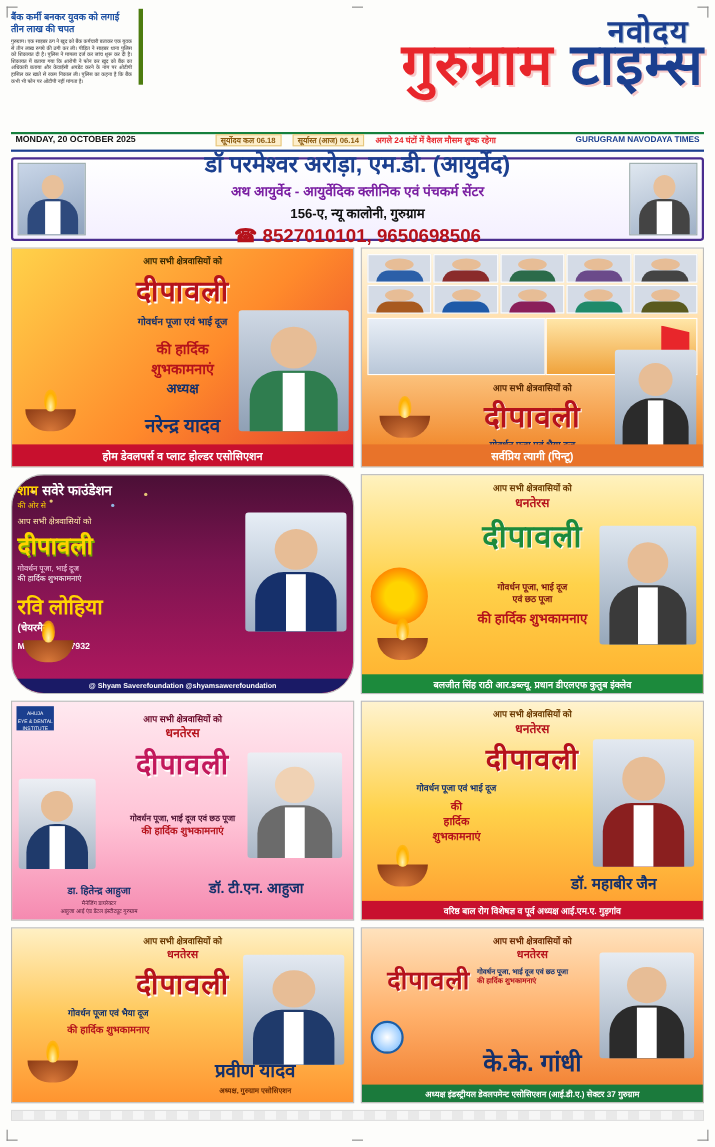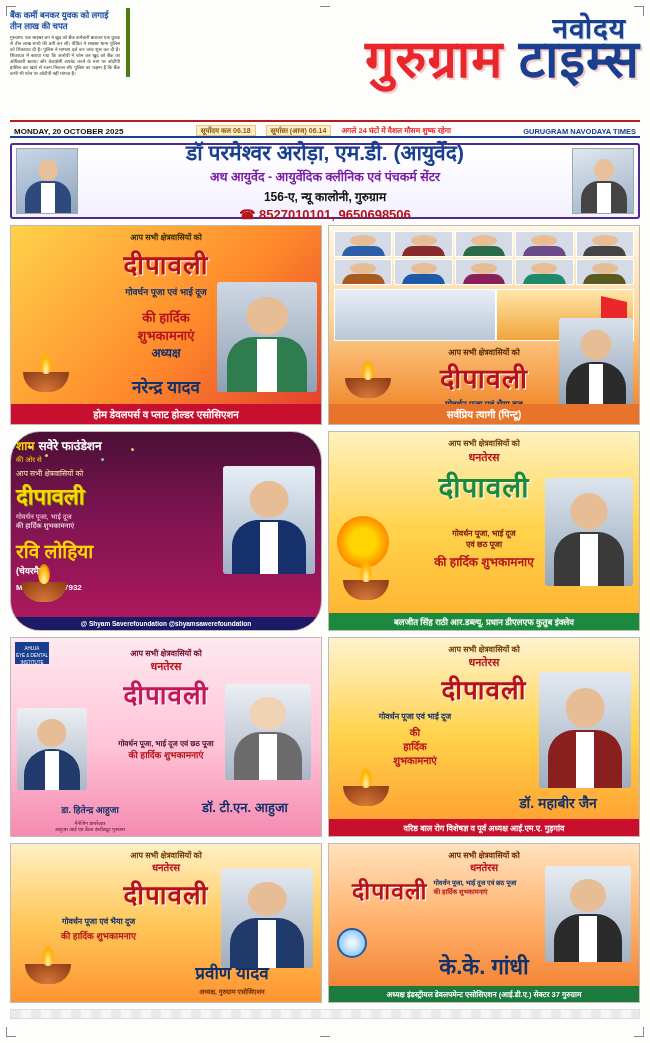--- a/index.html
+++ b/index.html
@@ -85,25 +85,25 @@
   .mr-col .h { background: #f0a33c; color: #fff; font-weight: bold; padding: 1px 0; }
   .mr-col .v { padding: 2px 1px; color: #333; line-height: 7px; }
   .mr-col .big { font-size: 13px; font-weight: bold; color: #e8262b; }
   .mr-bottom { display:flex; margin-top: 4px; font-size: 5px; color:#444; }
   .mr-bottom .icon { width: 20px; text-align:center; font-size: 17px; color:#e09b2d;}
   .mr-bottom .txt { flex:1; line-height: 7px; }
 
   
   .datebar {
     margin: 4px 10px 0 10px;
-    border-top: 2px solid #b91c1c;
+    border-top: 2px solid #15803d;
     border-bottom: 2px solid #1b3f8f;
     height: 18px;
     display: flex;
-    align-items: flex-end;
+    align-items: flex-start;
     font-size: 8px;
     color: #111;
     font-weight: bold;
     padding: 0 4px;
   }
   .datebar .mid { flex: 1; text-align: center; display:flex; justify-content:center; gap: 10px;}
   .datebar .chip { background:#fdeecb; border:1px solid #e6c77e; padding: 0 4px; font-size:7px; color:#8a5a10;}
   .datebar .tag { color:#e8262b; font-size: 7.5px; }
   .datebar .right { font-size: 7.5px; color:#1b3f8f; }
 
@@ -124,21 +124,21 @@
     border: 1px solid #9aa;
     position: relative; overflow: hidden;
   }
   .docad .photo .head { position:absolute; left:21px; top:10px; width:20px; height:22px; border-radius:50%; background:#e8c09a;}
   .docad .photo .body { position:absolute; left:8px; top:32px; width:46px; height:34px; border-radius:18px 18px 0 0; background:#2e4a7d;}
   .docad .photo .shirt{ position:absolute; left:24px; top:34px; width:14px; height:32px; background:#fff;}
   .docad .txt { flex: 1; text-align: center; padding: 0 6px;}
   .docad .l1 { font-size: 21px; font-weight: bold; color: #1b3f8f; line-height:24px;}
   .docad .l2 { font-size: 12.5px; font-weight: bold; color: #7a1fa2; margin-top:3px;}
   .docad .l3 { font-size: 12px; font-weight: bold; color: #111; margin-top:3px;}
-  .docad .l4 { font-size: 13px; font-weight: bold; color: #b5121b; margin-top:2px;}
+  .docad .l4 { font-size: 17px; font-weight: bold; color: #b5121b; margin-top:2px;}
 
   
   .grid {
     margin: 6px 10px 0 10px;
     display: grid;
     grid-template-columns: 1fr 1fr;
     gap: 6px;
   }
   .ad {
     position: relative;
@@ -419,21 +419,21 @@
         </div>
         <div class="person" style="left:6px;top:70px;width:70px;height:82px;background:linear-gradient(180deg,#eceff4,#a9b6c6)">
           <div class="h"></div>
             <div class="b" style="background:#1f3a6b"></div>
             <div class="s"></div>
         </div>
 
         <div style="position:absolute;left:4px;bottom:20px;width:150px;text-align:center;color:#14306b;font-size:9px;font-weight:bold">डा. हितेन्द्र आहुजा</div>
         <div style="position:absolute;left:4px;bottom:4px;width:150px;text-align:center;color:#4a1030;font-size:5px;white-space:pre-line">मैनेजिंग डायरेक्टर
 आहुजा आई एंड डेंटल इंस्टीट्यूट गुरुग्राम</div>
-        <div style="position:absolute;right:6px;bottom:20px;width:140px;text-align:center;color:#14306b;font-size:13px;font-weight:bold">डॉ. टी.एन. आहुजा</div>
+        <div style="position:absolute;right:18px;bottom:20px;width:140px;text-align:center;color:#14306b;font-size:13px;font-weight:bold">डॉ. टी.एन. आहुजा</div>
       </div>
     </div>
 
     <div class="ad" style="background:linear-gradient(180deg,#fff3cf,#ffd24a 50%,#ff9a2e);">
       <div class="ad-inner">
         <div class="txt-c" style="color:#6b3a00;font-size:8px;font-weight:bold">आप सभी क्षेत्रवासियों को</div>
         <div class="txt-c" style="color:#b5121b;font-size:11px;font-weight:bold">धनतेरस</div>
         <div class="txt-c deep" style="color:#b5121b;font-size:26px;margin-top:2px;text-shadow:1px 1px 0 #fff">दीपावली</div>
         <div style="width:54%;text-align:center;color:#14306b;font-size:8px;font-weight:bold;margin-top:3px">गोवर्धन पूजा एवं भाई दूज</div>
         <div style="width:54%;text-align:center;color:#b5121b;font-size:10px;font-weight:bold;margin-top:4px">की</div>

